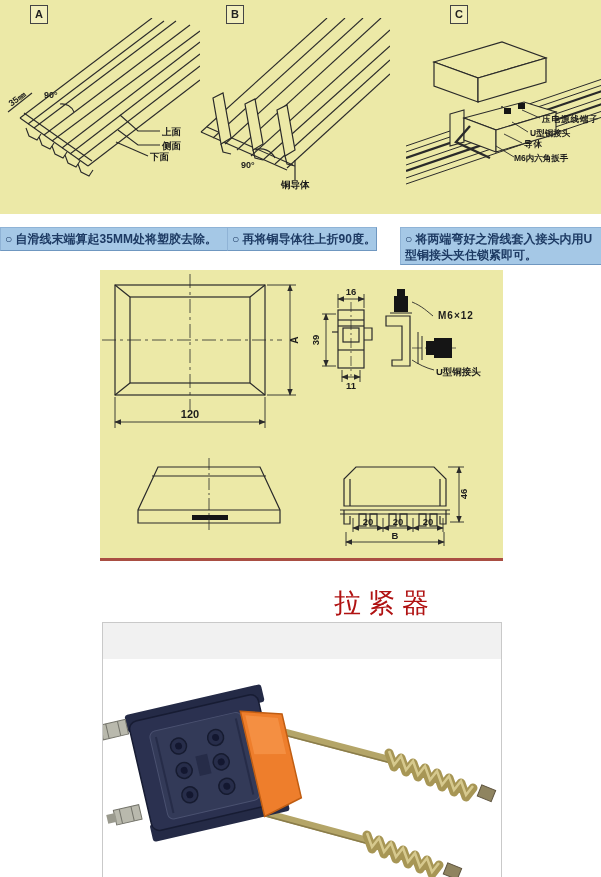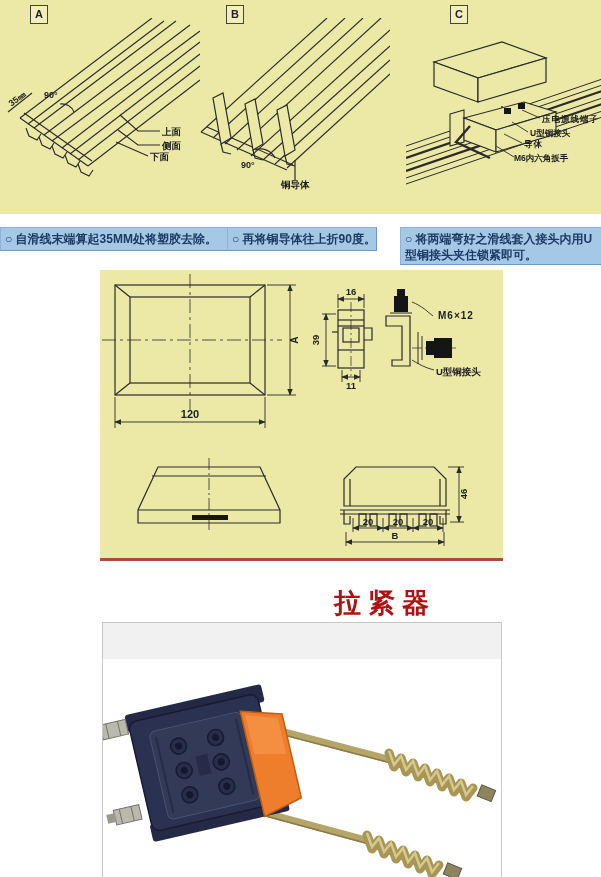--- a/index.html
+++ b/index.html
@@ -31,21 +31,21 @@
   .drawing-panel{
     position:absolute;left:100px;top:270px;width:403px;height:288px;
     background:#ece9a7;border-bottom:3px solid #a94e42;box-sizing:content-box;
   }
   .drawing-panel svg{display:block}
   .drawing-panel text{fill:#1c1c1c;font-weight:bold;}
   
   .tensioner-title{
     position:absolute;left:334px;top:585px;color:#b01212;
     font-family:"Liberation Serif","DejaVu Serif",serif;
-    font-size:27px;font-weight:bold;letter-spacing:7px;white-space:nowrap;
+    font-size:27px;font-weight:normal;letter-spacing:7px;white-space:nowrap;
   }
   .photo-frame{
     position:absolute;left:102px;top:622px;width:398px;height:256px;
     border:1px solid #c9c9c9;background:#ffffff;overflow:hidden;
   }
 </style>
 </head>
 <body>
 
 <div class="steps-band">

